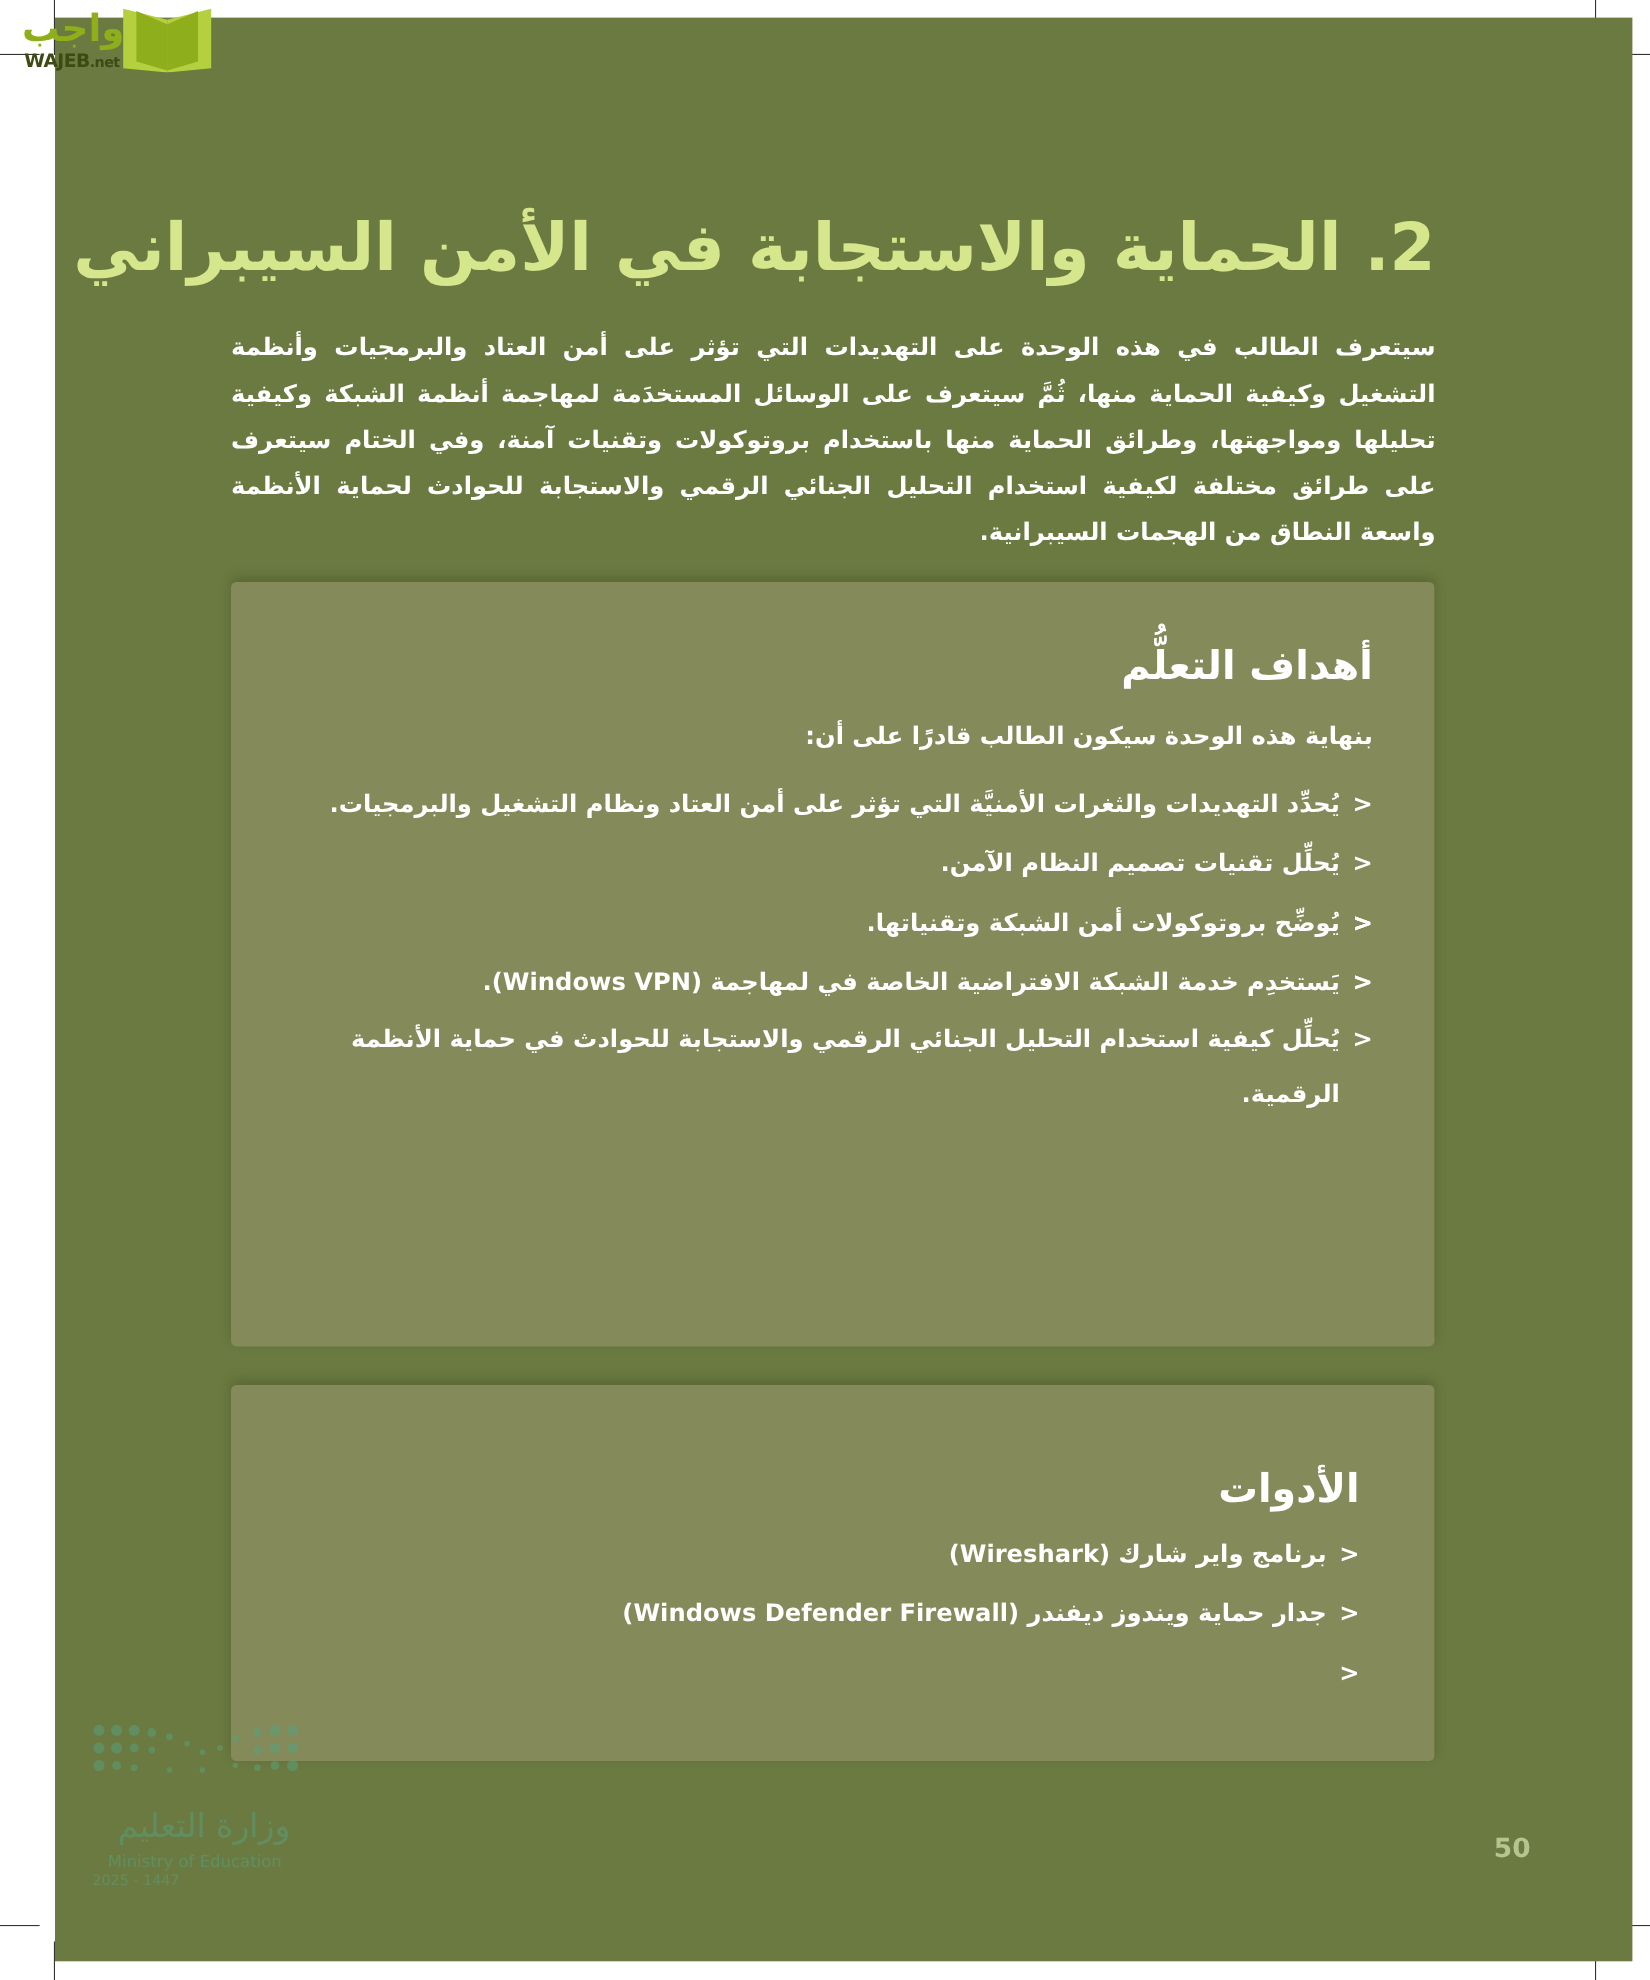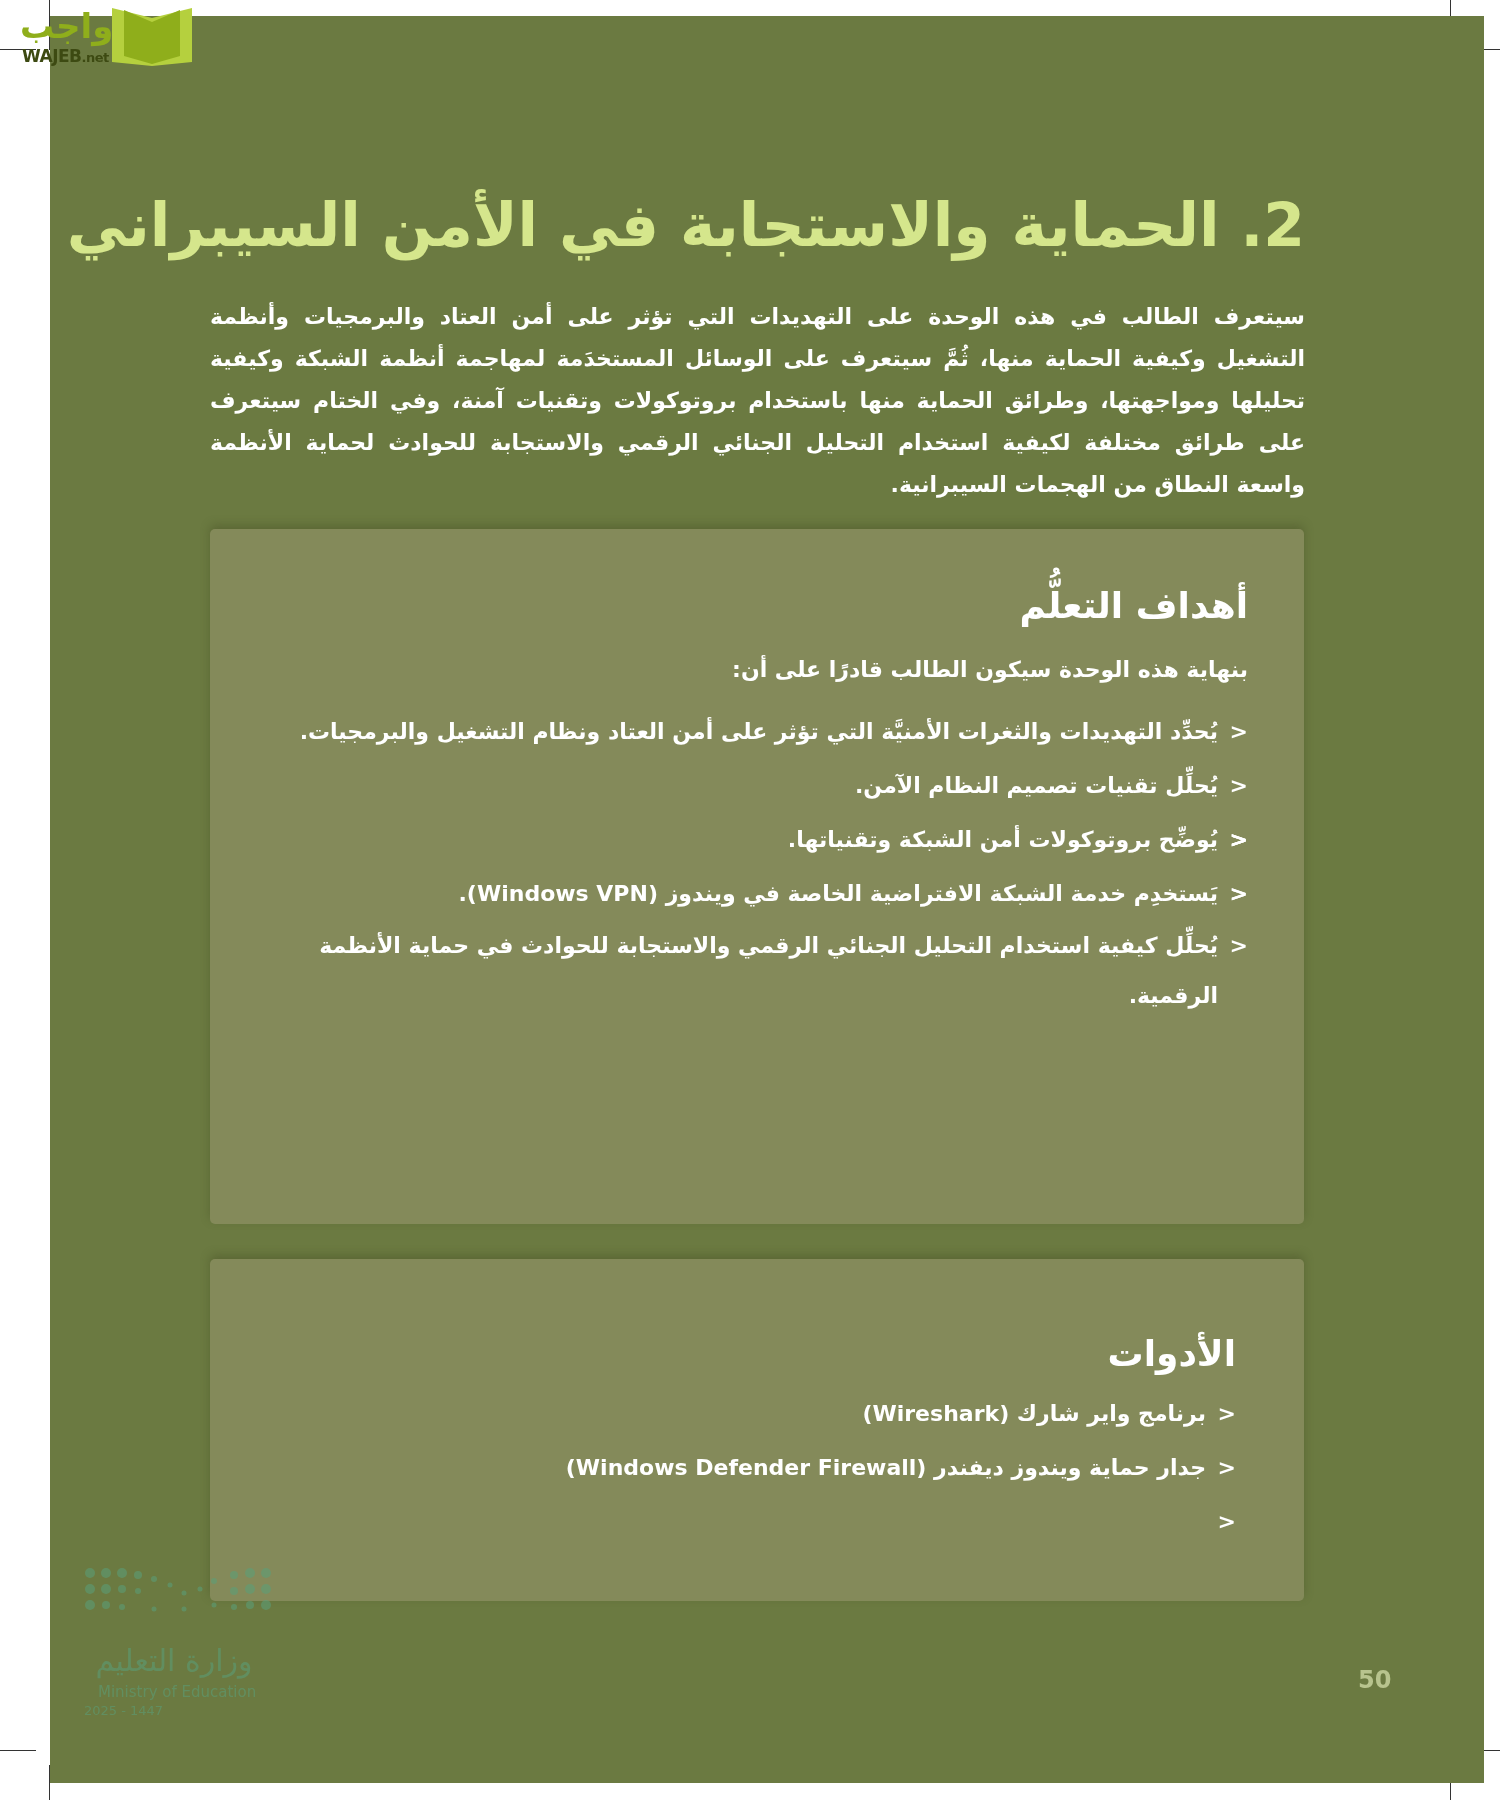--- a/index.html
+++ b/index.html
@@ -23,21 +23,21 @@
   .box-sub { position:absolute; right:56px; direction:rtl; color:#ffffff; font-size:22px; font-weight:bold; white-space:nowrap; }
   .list { position:absolute; right:56px; left:56px; direction:rtl; margin:0; padding:0; list-style:none; }
   .list li { position:relative; padding-right:30px; color:#ffffff; font-size:22px; font-weight:bold; line-height:54px; }
   .list li .chev { position:absolute; right:0; top:0; color:#ffffff; font-size:22px; }
   .tools-list { right:68px; }
   .watermark { position:absolute; left:510px; top:800px; width:260px; height:180px; pointer-events:none; }
   .wm-book { position:absolute; left:330px; top:0; width:120px; height:190px; background:rgba(150,175,60,0.35); }
   .wm-text { position:absolute; left:0; top:120px; font-size:52px; font-weight:bold; color:rgba(90,100,50,0.55); white-space:nowrap; }
   .ministry { position:absolute; left:84px; top:1565px; width:200px; height:160px; opacity:0.55; }
   .dots { position:absolute; left:0; top:0; width:190px; height:60px; }
-  .min-ar { position:absolute; left:0; top:78px; font-size:30px; color:#5aa07a; direction:rtl; width:180px; text-align:center; }
+  .min-ar { position:absolute; left:0; top:78px; font-size:30px; color:#5aa07a; direction:rtl; width:180px; text-align:right; }
   .min-en { position:absolute; left:0; top:118px; font-size:15px; color:#5aa07a; white-space:nowrap;margin-left:14px; }
   .min-yr { position:absolute; left:0; top:138px; font-size:13px; color:#5aa07a; white-space:nowrap; }
   .page-num { position:absolute; left:1358px; top:1666px; color:#b8c48e; font-size:24px; font-weight:bold; }
 </style>
 </head>
 <body>
 
 <div class="crop" style="left:49px;top:0;width:1px;height:50px;"></div>
 <div class="crop" style="left:0;top:49px;width:36px;height:1px;"></div>
 <div class="crop" style="left:1450px;top:0;width:1px;height:34px;"></div>
@@ -72,21 +72,21 @@
 <div class="box box-learn">
   <div class="box-heading" style="top:56px;margin-left:16px;">أهداف التعلُّم</div>
   <div class="box-sub" style="top:128px;">بنهاية هذه الوحدة سيكون الطالب قادرًا على أن:</div>
   <ul class="list" style="top:176px;">
     <li><span class="chev">&lt;</span><span>يُحدِّد التهديدات والثغرات الأمنيَّة التي تؤثر على أمن العتاد ونظام التشغيل والبرمجيات.</span></li>
     <li><span class="chev">&lt;</span><span>يُحلِّل تقنيات تصميم النظام الآمن.</span></li>
     <li><span class="chev">&lt;</span></li>
     <li><span class="chev">&lt;</span></li>
     <li><span class="chev">&lt;</span><span>يُوضِّح بروتوكولات أمن الشبكة وتقنياتها.</span></li>
     <li><span class="chev">&lt;</span></li>
-    <li><span class="chev">&lt;</span><span>يَستخدِم خدمة الشبكة الافتراضية الخاصة في ويندوز (Windows VPN).</span></li>
+    <li><span class="chev">&lt;</span><span>يَستخدِم خدمة الشبكة الافتراضية الخاصة في لمهاجمة (Windows VPN).</span></li>
     <li style="line-height:50px;"><span class="chev">&lt;</span><span>يُحلِّل كيفية استخدام التحليل الجنائي الرقمي والاستجابة للحوادث في حماية الأنظمة الرقمية.</span></li>
   </ul>
 </div>
 
 <div class="box box-tools">
   <div class="box-heading" style="top:74px;right:68px;">الأدوات</div>
   <ul class="list tools-list" style="top:128px;">
     <li><span class="chev">&lt;</span><span>برنامج واير شارك (Wireshark)</span></li>
     <li><span class="chev">&lt;</span><span>جدار حماية ويندوز ديفندر (Windows Defender Firewall)</span></li>
     <li><span class="chev">&lt;</span></li>

